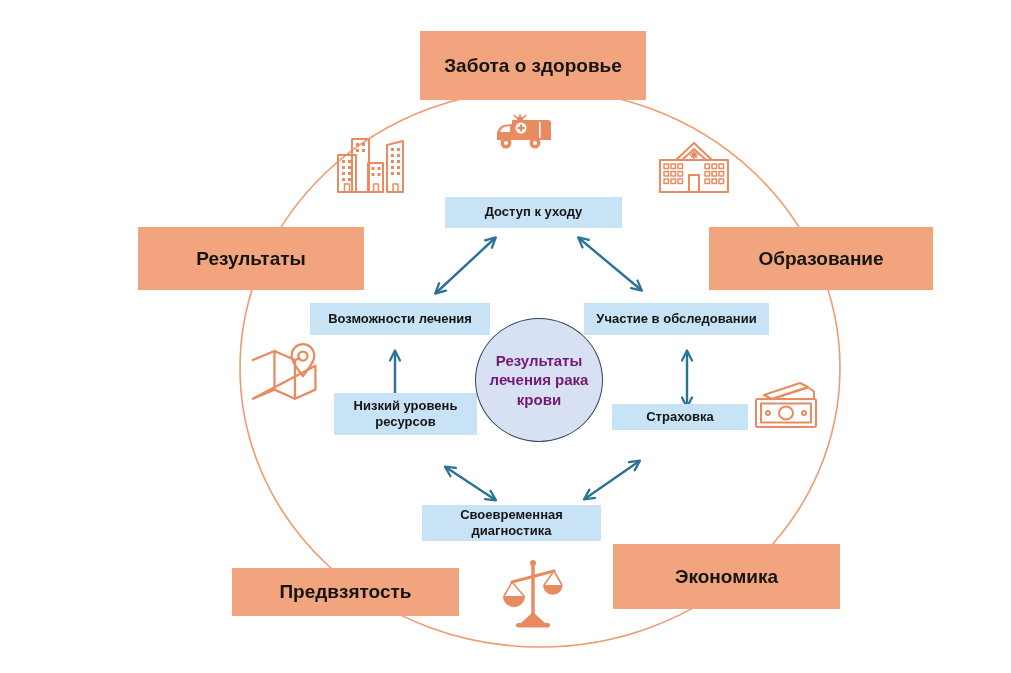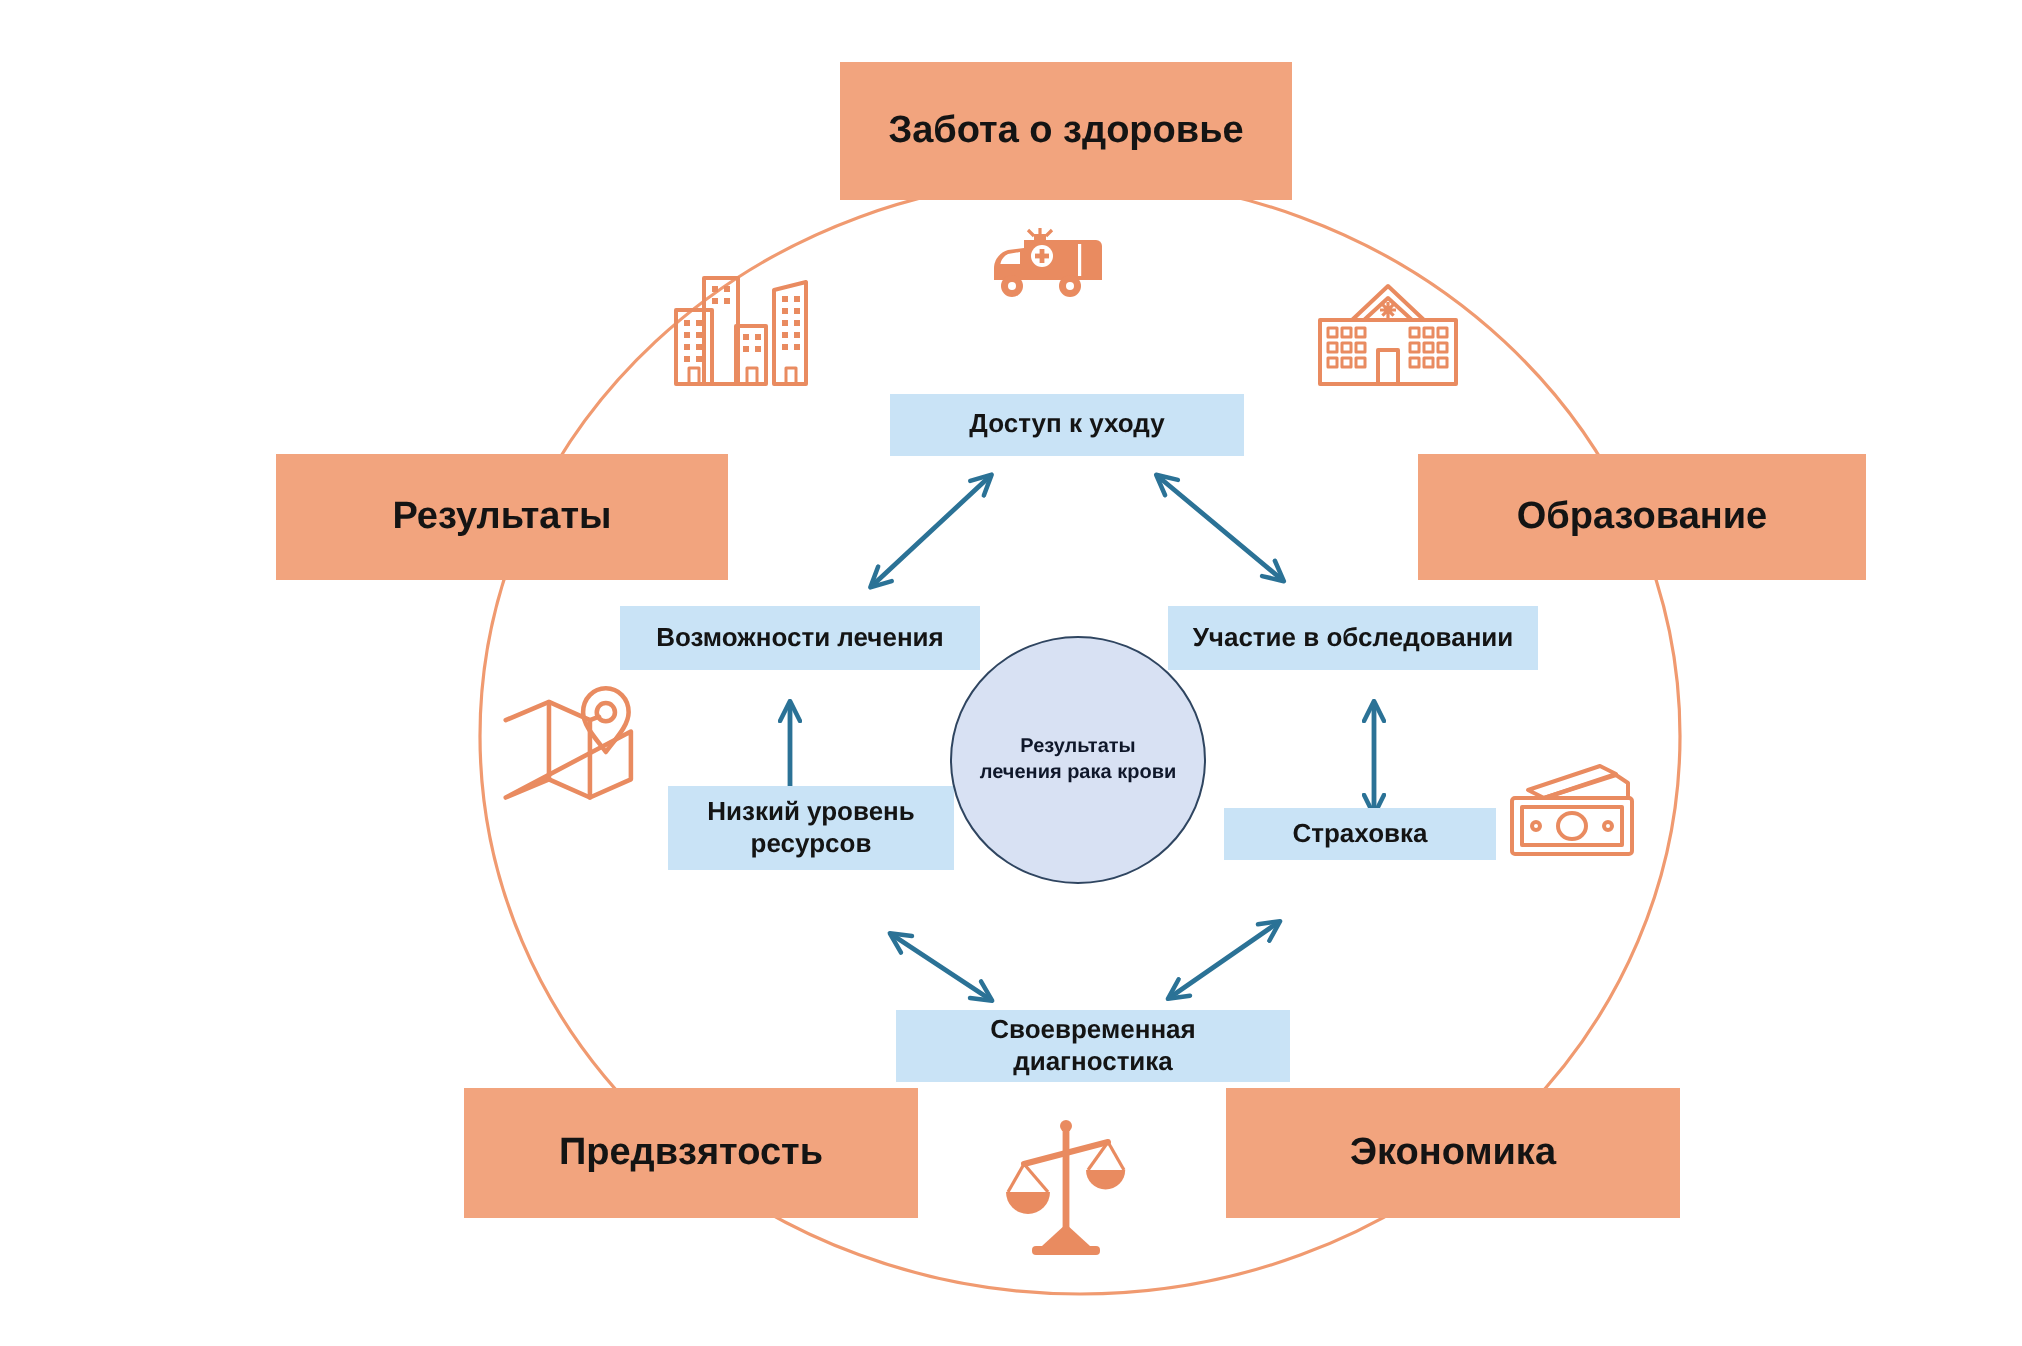--- a/index.html
+++ b/index.html
@@ -18,21 +18,21 @@
     position:absolute;background:var(--factor-fill,#C9E3F6);
     display:flex;align-items:center;justify-content:center;
     font-weight:700;font-size:13px;color:#141414;text-align:center;
     line-height:1.25;z-index:3;padding:2px 6px;box-sizing:border-box;
   }
   .center-circle{
     position:absolute;left:443px;top:318px;width:128px;height:124px;
     border-radius:50%;background:var(--center-fill,#D8E1F3);
     border:1.6px solid var(--center-border,#2F4560);
     display:flex;align-items:center;justify-content:center;text-align:center;
-    font-weight:700;font-size:10px;color:#0f172a;line-height:1.3;z-index:3;
+    font-weight:700;font-size:15px;color:#701a75;line-height:1.3;z-index:3;
     box-sizing:border-box;
   }
   .center-circle span{width:100px;display:block;}
   .icon{position:absolute;z-index:2;}
   .solid{fill:var(--icon,#E98B60);}
   .oline{stroke:var(--icon,#E98B60);fill:none;stroke-width:2;stroke-linejoin:round;stroke-linecap:round;}
   .oline-thin{stroke:var(--icon,#E98B60);fill:none;stroke-width:1.5;stroke-linejoin:round;}
   .beam{stroke:var(--icon,#E98B60);stroke-width:3;stroke-linecap:round;}
   .string{stroke:var(--icon,#E98B60);stroke-width:1.6;}
   .outer-ellipse{stroke:var(--outer-circle,#F09A70);fill:none;stroke-width:1.6;}
@@ -64,21 +64,21 @@
 
   <div class="cat-box" style="left:388px;top:31px;width:226px;height:69px">
     <span>Забота о здоровье</span>
   </div>
   <div class="cat-box" style="left:106px;top:227px;width:226px;height:63px">
     <span>Результаты</span>
   </div>
   <div class="cat-box" style="left:677px;top:227px;width:224px;height:63px">
     <span>Образование</span>
   </div>
-  <div class="cat-box" style="left:200px;top:544px;width:227px;height:65px">
+  <div class="cat-box" style="left:200px;top:568px;width:227px;height:48px">
     <span>Предвзятость</span>
   </div>
   <div class="cat-box" style="left:581px;top:544px;width:227px;height:65px">
     <span>Экономика</span>
   </div>
 
   <div class="factor-box" style="left:413px;top:197px;width:177px;height:31px">
     <span>Доступ к уходу</span>
   </div>
   <div class="factor-box" style="left:278px;top:303px;width:180px;height:32px">
@@ -86,21 +86,21 @@
   </div>
   <div class="factor-box" style="left:552px;top:303px;width:185px;height:32px">
     <span>Участие в обследовании</span>
   </div>
   <div class="factor-box" style="left:302px;top:393px;width:143px;height:42px">
     <span>Низкий уровень ресурсов</span>
   </div>
   <div class="factor-box" style="left:580px;top:404px;width:136px;height:26px">
     <span>Страховка</span>
   </div>
-  <div class="factor-box" style="left:416px;top:505px;width:197px;height:36px">
+  <div class="factor-box" style="left:390px;top:505px;width:179px;height:36px">
     <span>Своевременная диагностика</span>
   </div>
 
   <div class="center-circle">
     <span>Результаты лечения рака крови</span>
   </div>
 
   <svg class="icon" style="left:456px;top:113px" width="70" height="40" viewBox="0 0 70 40">
     <path class="string" d="M26,2 l3,3 M32,1 v4 M38,2 l-3,3" fill="none"></path>
     <rect class="solid" x="29" y="4" width="6" height="4"></rect>

